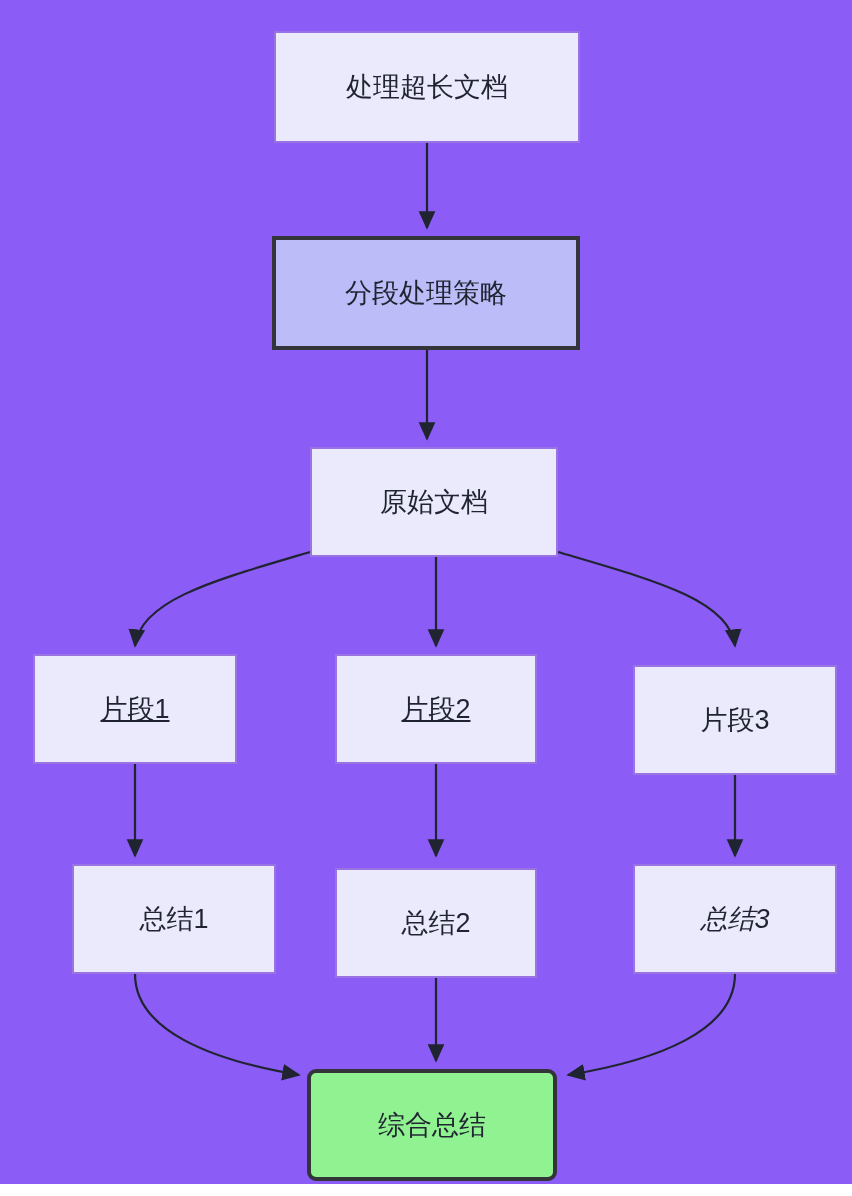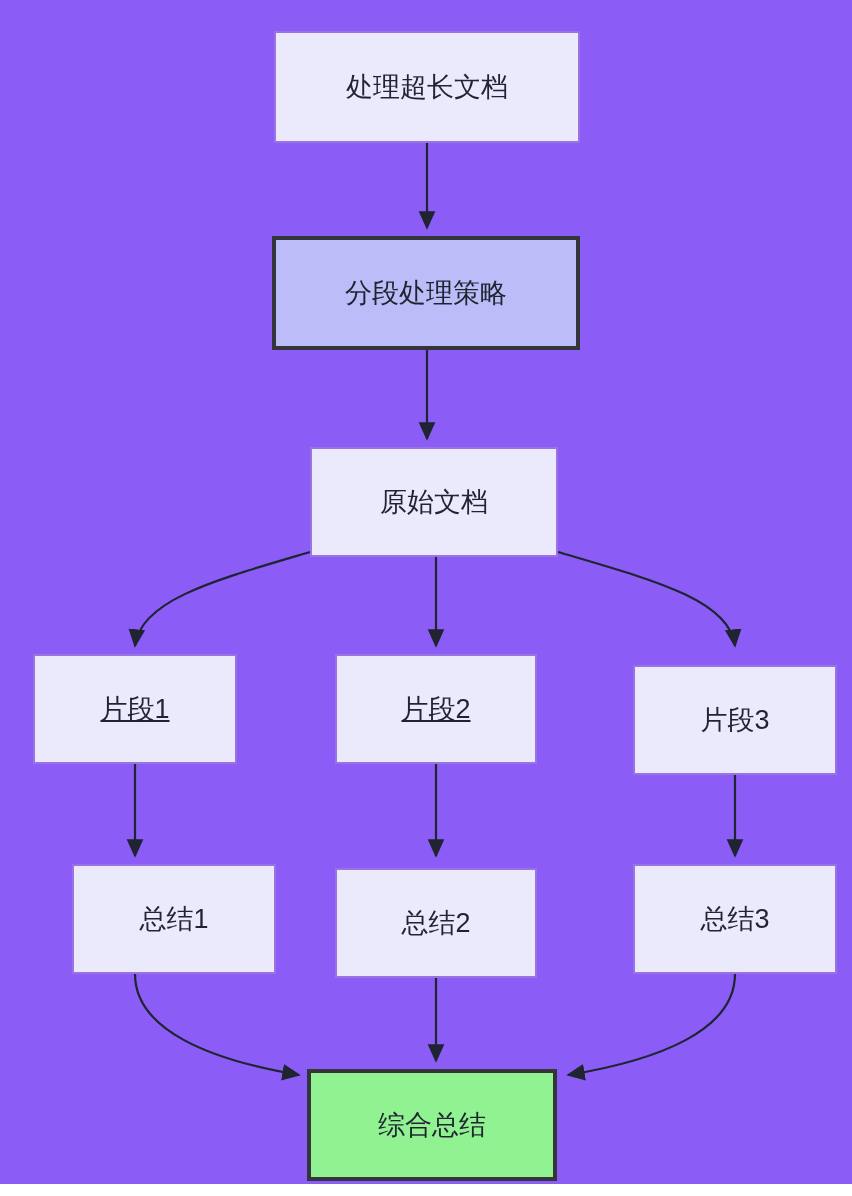--- a/index.html
+++ b/index.html
@@ -64,23 +64,23 @@
   #node-long-doc     { left: 274px; top: 31px;   width: 306px; height: 112px; }
   #node-strategy     { left: 272px; top: 236px;  width: 308px; height: 114px; }
   #node-source-doc   { left: 310px; top: 447px;  width: 248px; height: 110px; }
 
   #node-fragment-1   { left: 33px;  top: 654px;  width: 204px; height: 110px; text-decoration: underline; }
   #node-fragment-2   { left: 335px; top: 654px;  width: 202px; height: 110px; text-decoration: underline; }
   #node-fragment-3   { left: 633px; top: 654px;  width: 204px; height: 110px; margin-top: 11px; }
 
   #node-summary-1    { left: 33px;  top: 864px;  width: 204px; height: 110px; margin-left: 39px; }
   #node-summary-2    { left: 335px; top: 868px;  width: 202px; height: 110px; }
-  #node-summary-3    { left: 633px; top: 864px;  width: 204px; height: 110px; }
+  #node-summary-3    { left: 633px; top: 864px;  width: 204px; height: 110px; font-style: italic; }
 
-  #node-final        { left: 307px; top: 1069px; width: 250px; height: 112px; }
+  #node-final        { left: 307px; top: 1069px; width: 250px; height: 112px; border-radius: 9px; }
 </style>
 </head>
 <body>
 
 <div id="diagram-canvas">
 
   <svg id="edge-layer" viewBox="0 0 852 1196">
     <defs>
       <marker id="arrowhead" markerWidth="9" markerHeight="9" refX="7.6" refY="4.5" orient="auto" markerUnits="strokeWidth">
         <path d="M 0 0.7 L 8.4 4.5 L 0 8.3 z" fill="#1f2430"></path>

